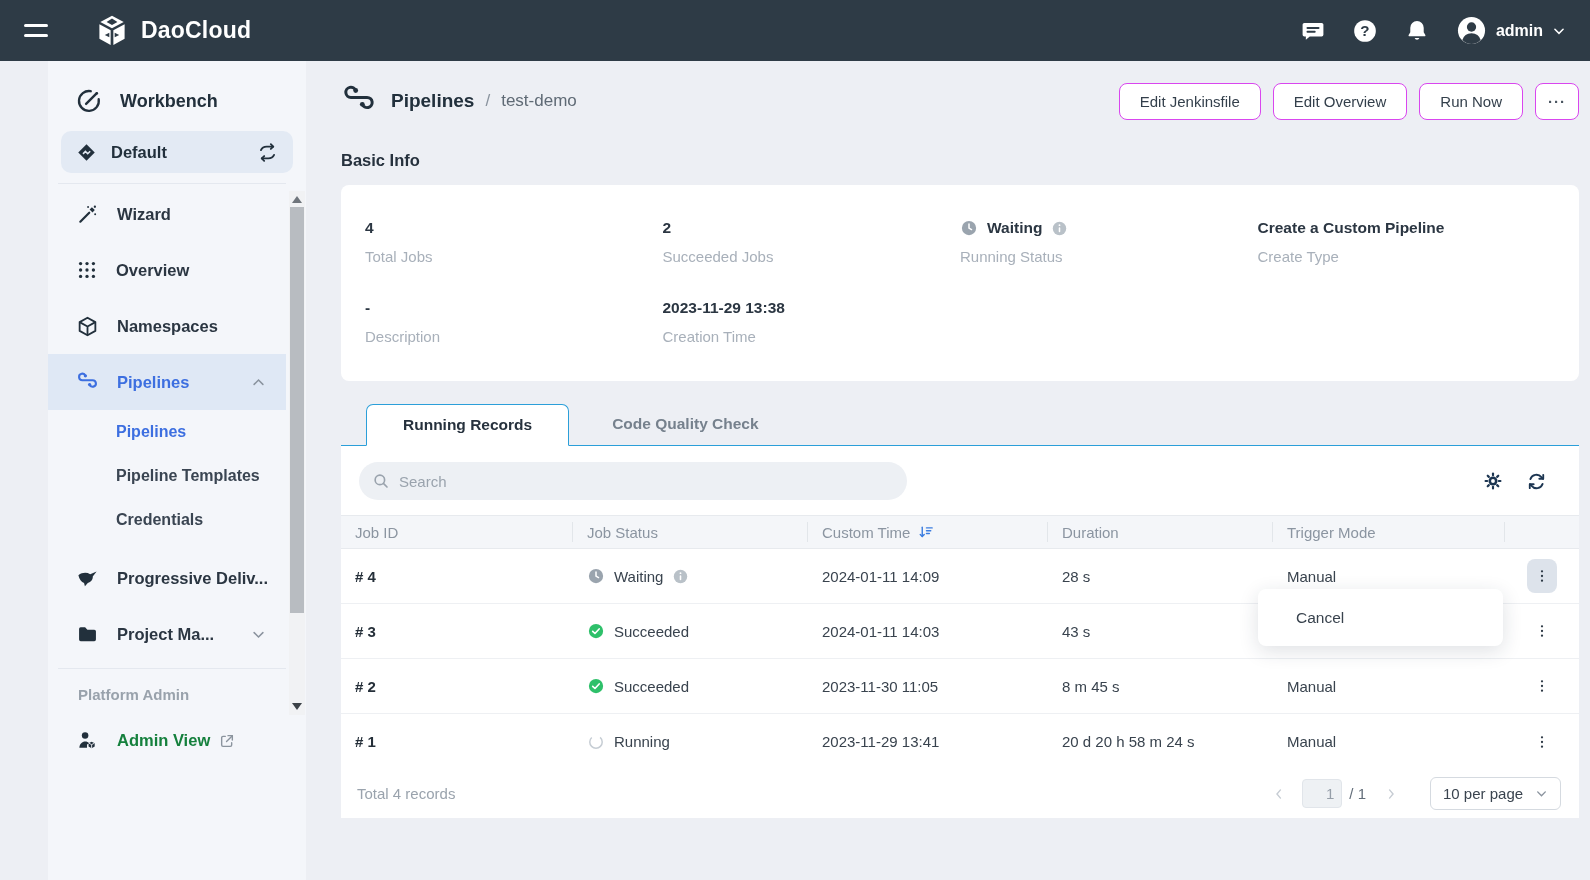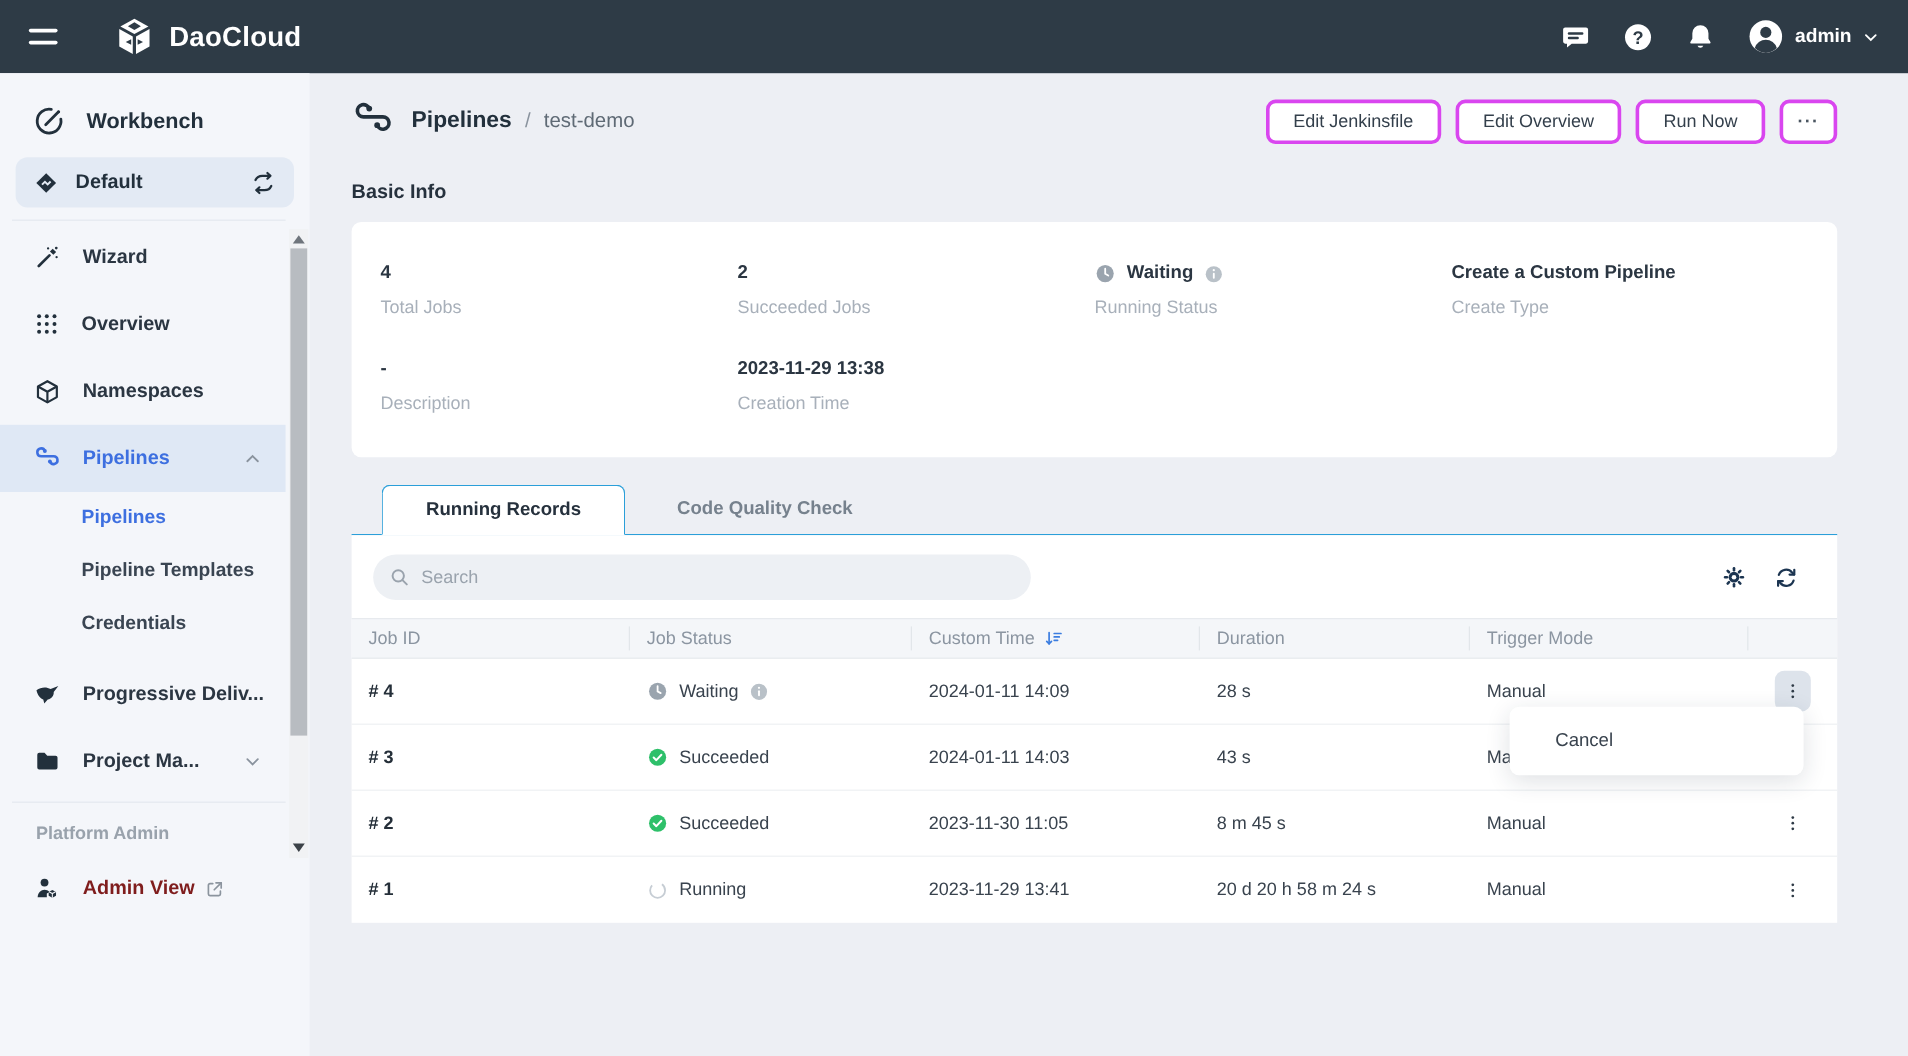--- a/index.html
+++ b/index.html
@@ -12,21 +12,21 @@
   .hamburger { width:24px; cursor:pointer; }
   .hamburger div { height:3px; background:#fff; border-radius:2px; margin:7px 0; }
   .brand { display:flex; align-items:center; margin-left:46px; }
   .brand-name { color:#fff; font-size:23px; font-weight:700; margin-left:11px; letter-spacing:.2px; }
   .topbar-right { margin-left:auto; display:flex; align-items:center; gap:26px; }
   .top-icon { width:26px; height:26px; cursor:pointer; }
   .user-chip { display:flex; align-items:center; gap:9px; cursor:pointer; }
   .user-name { color:#fff; font-size:16px; font-weight:600; }
 
   
-  .layout { display:flex; height:819px; }
+  .layout { display:flex; height:819px;margin-left:48px; }
 
   
   .sidebar { width:258px; background:#f4f6fa; position:relative; flex-shrink:0; }
   .wb-row { display:flex; align-items:center; padding:26px 0 0 27px; }
   .wb-label { font-size:18px; font-weight:700; color:#22303c; margin-left:17px; }
   .ws-pill { margin:16px 13px 0 13px; height:42px; background:#e3eaf4; border-radius:10px; display:flex; align-items:center; padding:0 15px; cursor:pointer; }
   .ws-label { font-size:16.5px; font-weight:700; color:#22303c; margin-left:14px; }
   .ws-swap { margin-left:auto; }
   .side-div { border-top:1px solid #e4e8ef; margin:10px 20px 0 10px; }
   .nav-scroll { padding:2px 20px 0 0; }
@@ -39,30 +39,30 @@
   .nav-gap { height:8px; }
   .chev { margin-right:20px; }
   .side-scrollbar { position:absolute; right:1px; top:130px; width:16px; height:524px; background:#f1f2f4; }
   .sb-arrow { position:absolute; left:3px; width:0; height:0; border-left:5px solid transparent; border-right:5px solid transparent; }
   .sb-up { top:5px; border-bottom:7px solid #6f757c; }
   .sb-down { bottom:5px; border-top:7px solid #3c4248; }
   .sb-thumb { position:absolute; left:1px; top:16px; width:14px; height:406px; background:#b8bcc1; }
   .platform-div { border-top:1px solid #e4e8ef; margin:6px 20px 0 10px; }
   .section-label { margin:17px 0 0 30px; color:#99a2ac; font-weight:700; font-size:15px; }
   .admin-row { display:flex; align-items:center; padding-left:28px; margin-top:26px; cursor:pointer; }
-  .admin-label { font-size:16.5px; font-weight:700; color:#7f1d1d; margin-left:18px; }
+  .admin-label { font-size:16.5px; font-weight:700; color:#15803d; margin-left:18px; }
 
   
   .main { flex:1; padding:20px 59px 0 35px; position:relative; }
   .crumb-row { display:flex; align-items:center; height:40px; }
   .crumb-title { font-size:19px; font-weight:700; color:#22303c; margin-left:14px; }
   .crumb-sep { color:#8a939e; font-size:17px; margin:0 11px; }
   .crumb-cur { color:#5f6a75; font-size:17px; }
   .actions { margin-left:auto; display:flex; gap:12px; }
-  .btn { height:37px; padding:0 20px; background:#fff; border:3px solid #d946ef; border-radius:8px; font-size:15px; color:#333f4b; display:flex; align-items:center; cursor:pointer; font-family:inherit; }
+  .btn { height:37px; padding:0 20px; background:#fff; border:1px solid #d946ef; border-radius:8px; font-size:15px; color:#333f4b; display:flex; align-items:center; cursor:pointer; font-family:inherit; }
   .btn.more { padding:0 12px; font-weight:700; letter-spacing:1px; color:#4a5560; }
 
   .section-title { margin-top:30px; font-size:16.5px; font-weight:700; color:#26313d; }
 
   .card { margin-top:15px; background:#fff; border-radius:8px; padding:32px 24px 36px; display:grid; grid-template-columns:repeat(4,1fr); row-gap:32px; }
   .fv { font-size:15.5px; font-weight:700; color:#2b3642; display:flex; align-items:center; gap:9px; min-height:22px; }
   .fl { margin-top:9px; font-size:15px; color:#a8b0ba; }
 
   
   .tabs { margin-top:22px; display:flex; align-items:flex-end; border-bottom:1px solid #2b9fd9; height:43px; }
@@ -472,19 +472,38 @@
           <div class="kebab">
             <svg width="16" height="16" viewBox="0 0 24 24" fill="#2e3a46">
                 <circle cx="12" cy="5" r="1.7"></circle>
                 <circle cx="12" cy="12" r="1.7"></circle>
                 <circle cx="12" cy="19" r="1.7"></circle>
               </svg>
           </div>
         </div>
       </div>
 
+      <div class="tfoot">
+        <span>Total 4 records</span>
+        <div class="pager">
+          <svg class="pg-chev" width="26" height="14" viewBox="0 0 24 24" fill="none" stroke="#c6ccd3" stroke-width="2.4" stroke-linecap="round">
+              <path d="M14.5 5l-6 7 6 7"></path>
+            </svg>
+          <input class="pg-input" value="1" style="">
+          <span class="pg-of">/ 1</span>
+          <svg class="pg-chev" width="26" height="14" viewBox="0 0 24 24" fill="none" stroke="#c6ccd3" stroke-width="2.4" stroke-linecap="round">
+              <path d="M9.5 5l6 7-6 7"></path>
+            </svg>
+          <div class="per-page">
+            <span>10 per page</span>
+            <svg width="13" height="13" viewBox="0 0 24 24" fill="none" stroke="#8a939e" stroke-width="2.6" stroke-linecap="round">
+                <path d="M5 9l7 7 7-7"></path>
+              </svg>
+          </div>
+        </div>
+      </div>
     </div>
   </div>
 </div>
 
 <div class="dropdown">
   <span class="item">Cancel</span>
 </div>
 
 </body></html>

